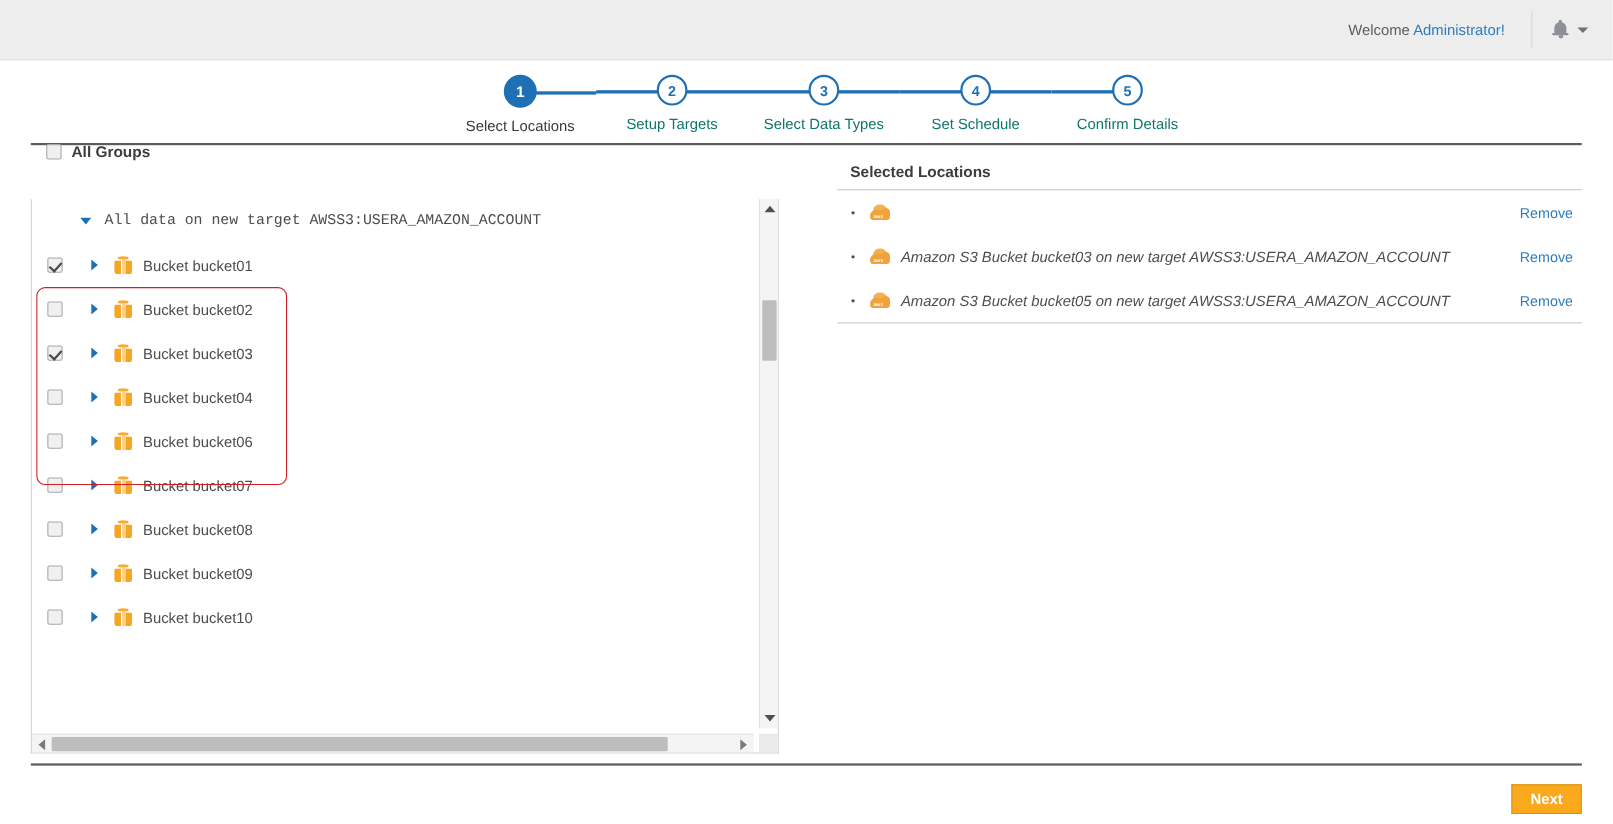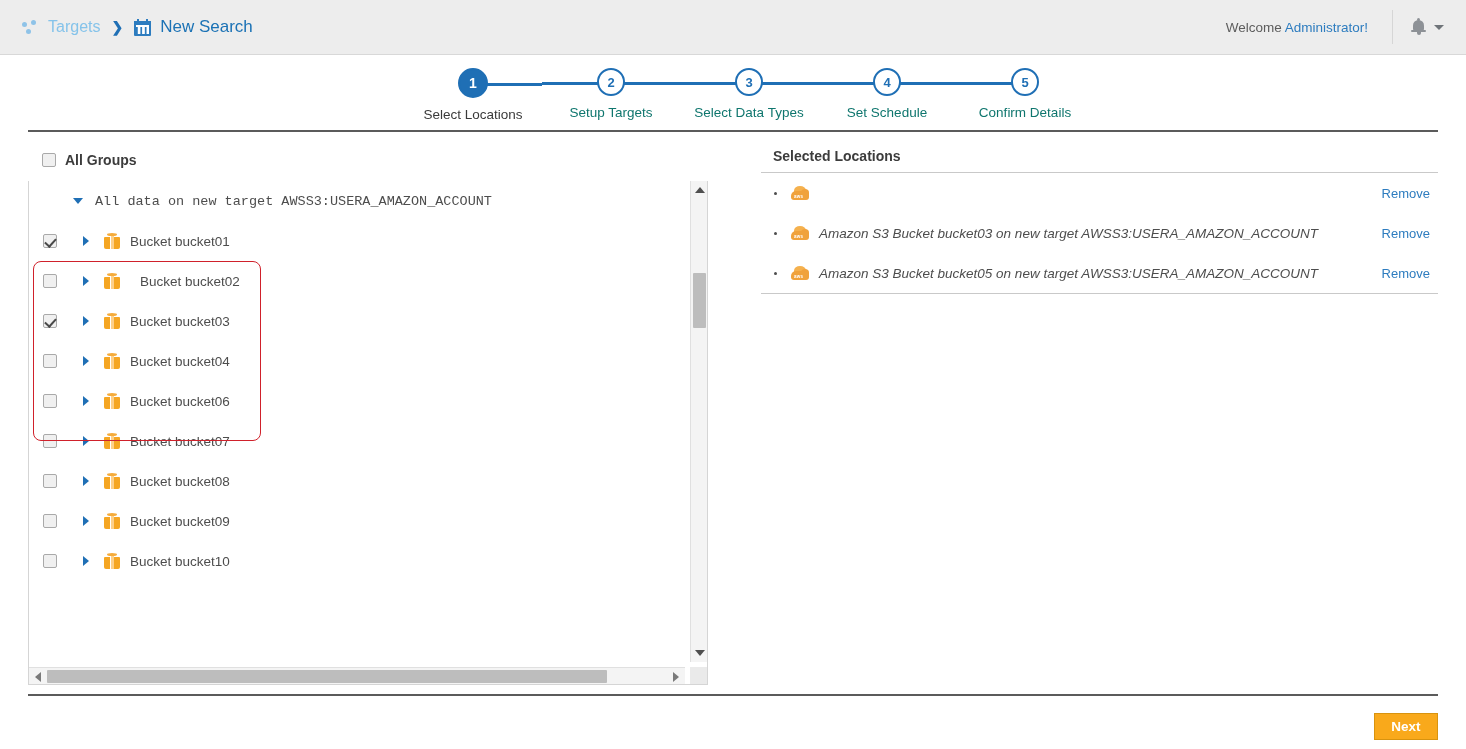--- a/index.html
+++ b/index.html
@@ -126,21 +126,21 @@
   
   .hr-main {
     position: absolute; left: 28px; width: 1410px;
     height: 2px; background: #5b5b5b;
   }
   .hr-main.top { top: 130px; }
   .hr-main.bottom { top: 694px; }
 
   
   .left-panel {
-    position: absolute; left: 28px; top: 144px; width: 680px;
+    position: absolute; left: 28px; top: 122px; width: 680px;
   }
   .panel-head {
     display: flex; align-items: center; gap: 9px;
     height: 32px; padding-left: 14px;
   }
   .panel-head .title {
     font-size: 14px; font-weight: bold; color: #3c3c3c;
   }
   .panel-head-right { padding-left: 12px; }
   .chk {
@@ -297,37 +297,20 @@
     background: #f9a91b; border: 1px solid #d8930f;
     color: #ffffff; font-size: 13.5px; font-weight: bold;
     display: flex; align-items: center; justify-content: center;
     cursor: pointer;
   }
 </style>
 </head>
 <body>
 
 <div class="topbar">
-  <div class="breadcrumb">
-    <span class="bc-targets-icon">
-        <i></i>
-        <i></i>
-        <i></i>
-      </span>
-    <a class="bc-link" href="#">Targets</a>
-    <span class="bc-sep">❯</span>
-    <span class="cal-icon">
-      <span class="cal-peg p1"></span>
-        <span class="cal-peg p2"></span>
-      <span class="cal-body"></span>
-        <span class="cal-top"></span>
-        <span class="cal-dots"></span>
-    </span>
-    <span class="bc-current">New Search</span>
-  </div>
   <div class="welcome-wrap">
     <span class="welcome-text"><span>Welcome </span><span class="welcome-name">Administrator!</span></span>
     <span class="welcome-div"></span>
     <span class="bell-wrap">
       <span class="bell-icon">
         <span class="b-knob"></span>
           <span class="b-body"></span>
           <span class="b-base"></span>
           <span class="b-clap"></span>
       </span>
@@ -398,21 +381,21 @@
       </div>
       <div class="tree-row">
         <span class="chk" style="margin-left: 14px;"></span>
         <span class="tri right" style="margin-left: 26px;"></span>
         <span class="bucket-icon" style="margin-left: 15px;">
           <span class="ml"></span>
           <span class="mr"></span>
           <span class="mc"></span>
           <span class="top"></span>
         </span>
-        <span class="row-text" style="margin-left: 20px; text-align: center;">Bucket bucket02</span>
+        <span class="row-text" style="margin-left: 10px; text-align: center;">Bucket bucket02</span>
       </div>
       <div class="tree-row">
         <span class="chk checked" style="margin-left: 14px;"></span>
         <span class="tri right" style="margin-left: 26px;"></span>
         <span class="bucket-icon" style="margin-left: 15px;">
           <span class="ml"></span>
           <span class="mr"></span>
           <span class="mc"></span>
           <span class="top"></span>
         </span>

